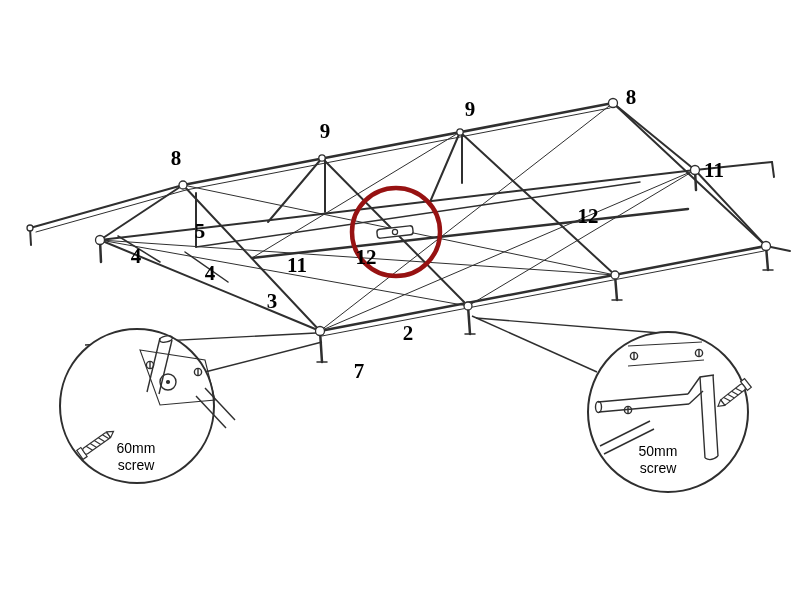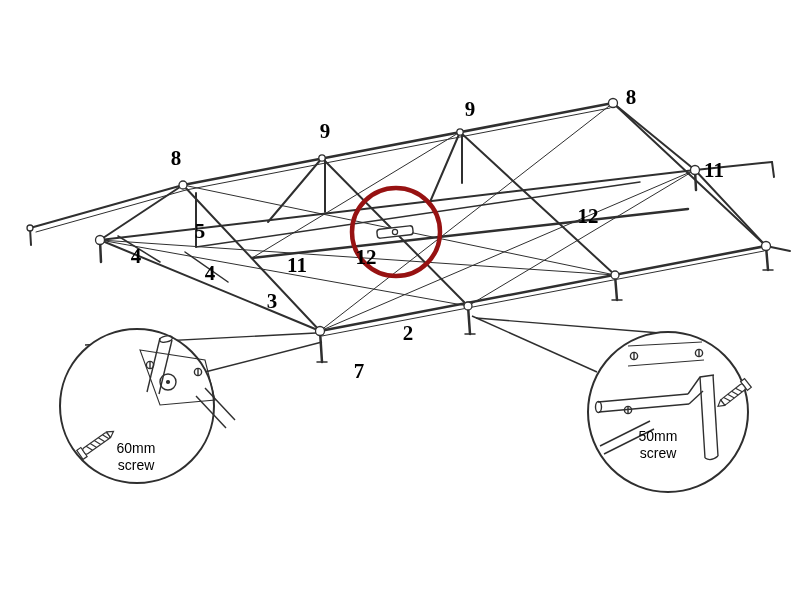--- a/index.html
+++ b/index.html
@@ -5,21 +5,21 @@
   html,body{margin:0;padding:0;background:#fff;}
   .stage{position:relative;width:800px;height:600px;background:#ffffff;overflow:hidden;
          font-family:"Liberation Sans",sans-serif;}
   .stage svg{position:absolute;left:0;top:0;}
   .part-label{position:absolute;transform:translate(-50%,-50%);
               font-family:"Liberation Serif",serif;font-weight:700;
               font-size:21px;color:#000;white-space:nowrap;}
   .callout-text{position:absolute;text-align:center;font-size:14px;color:#000;
                 line-height:17px;font-family:"Liberation Sans",sans-serif;}
   .callout-text.left{left:96px;top:440px;width:80px;}
-  .callout-text.right{left:618px;top:428px;width:80px;}
+  .callout-text.right{left:618px;top:443px;width:80px;}
 </style>
 </head>
 <body>
 
 <div class="stage">
 
   <svg width="800" height="600" viewBox="0 0 800 600">
 
     <g stroke="#2f2f2f" fill="none" stroke-width="2" stroke-linecap="round">
 

